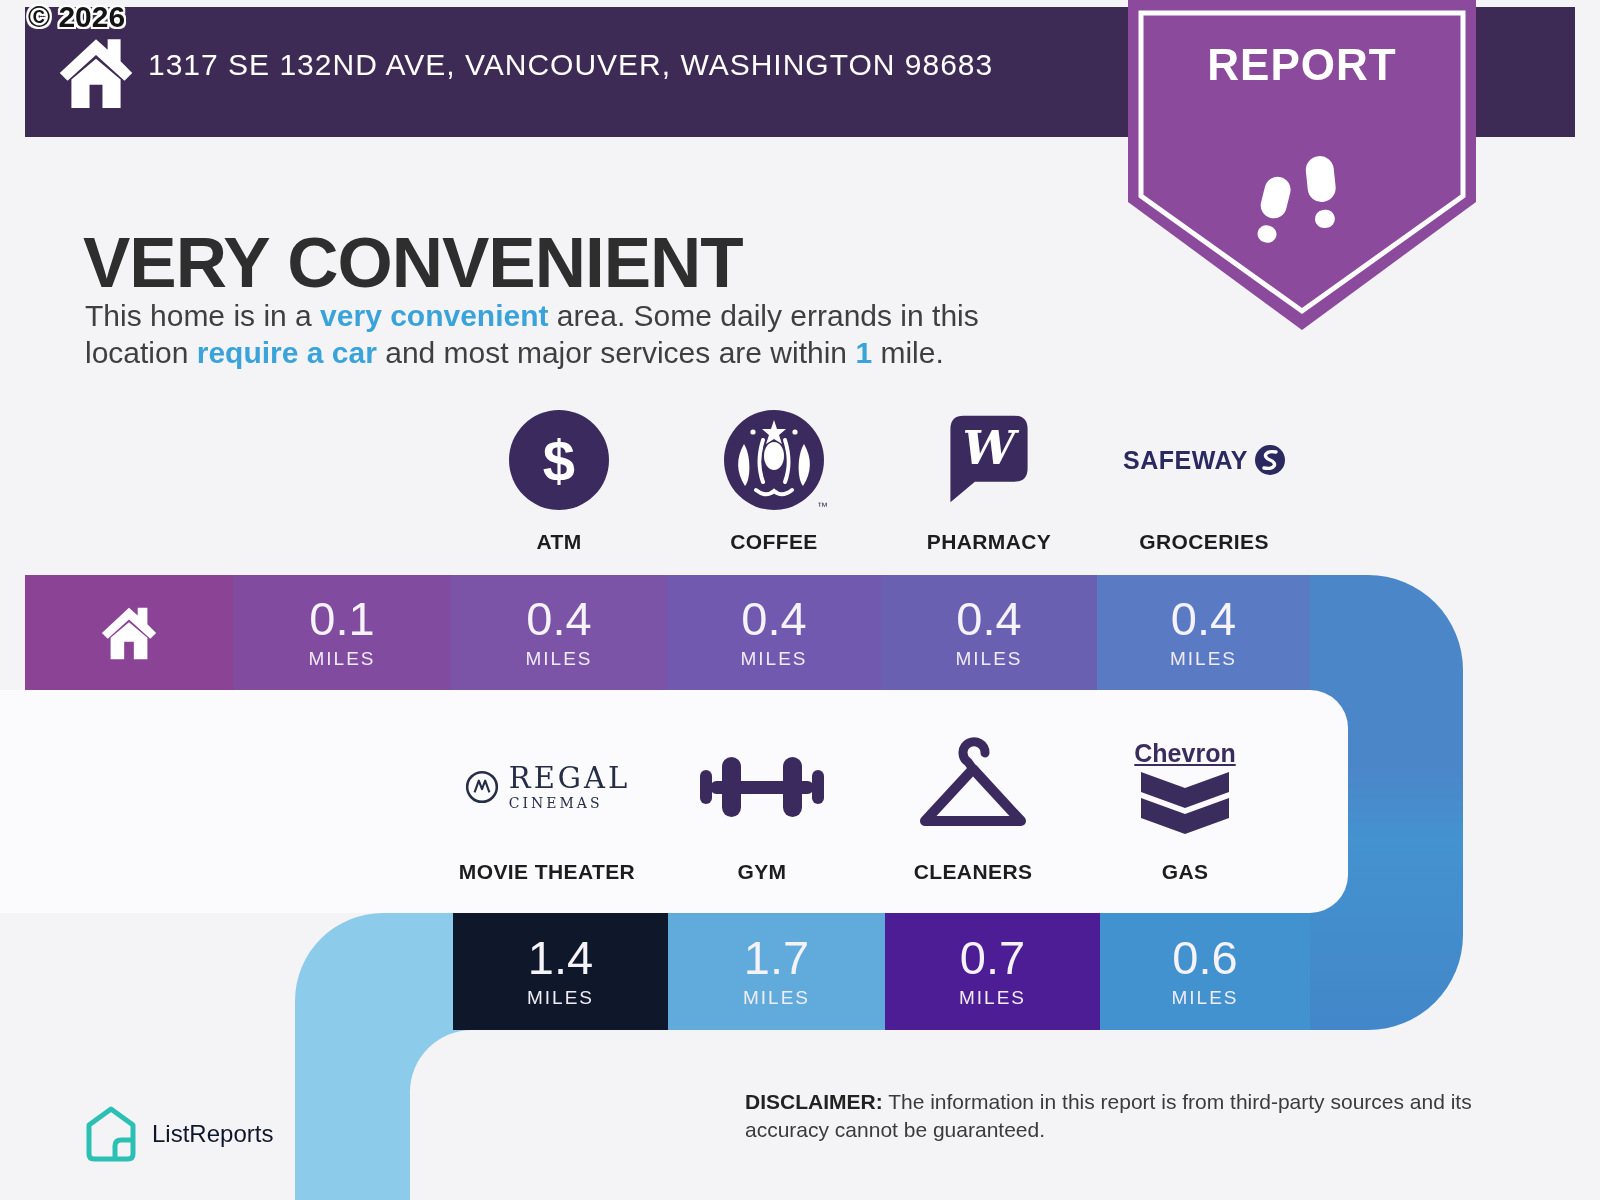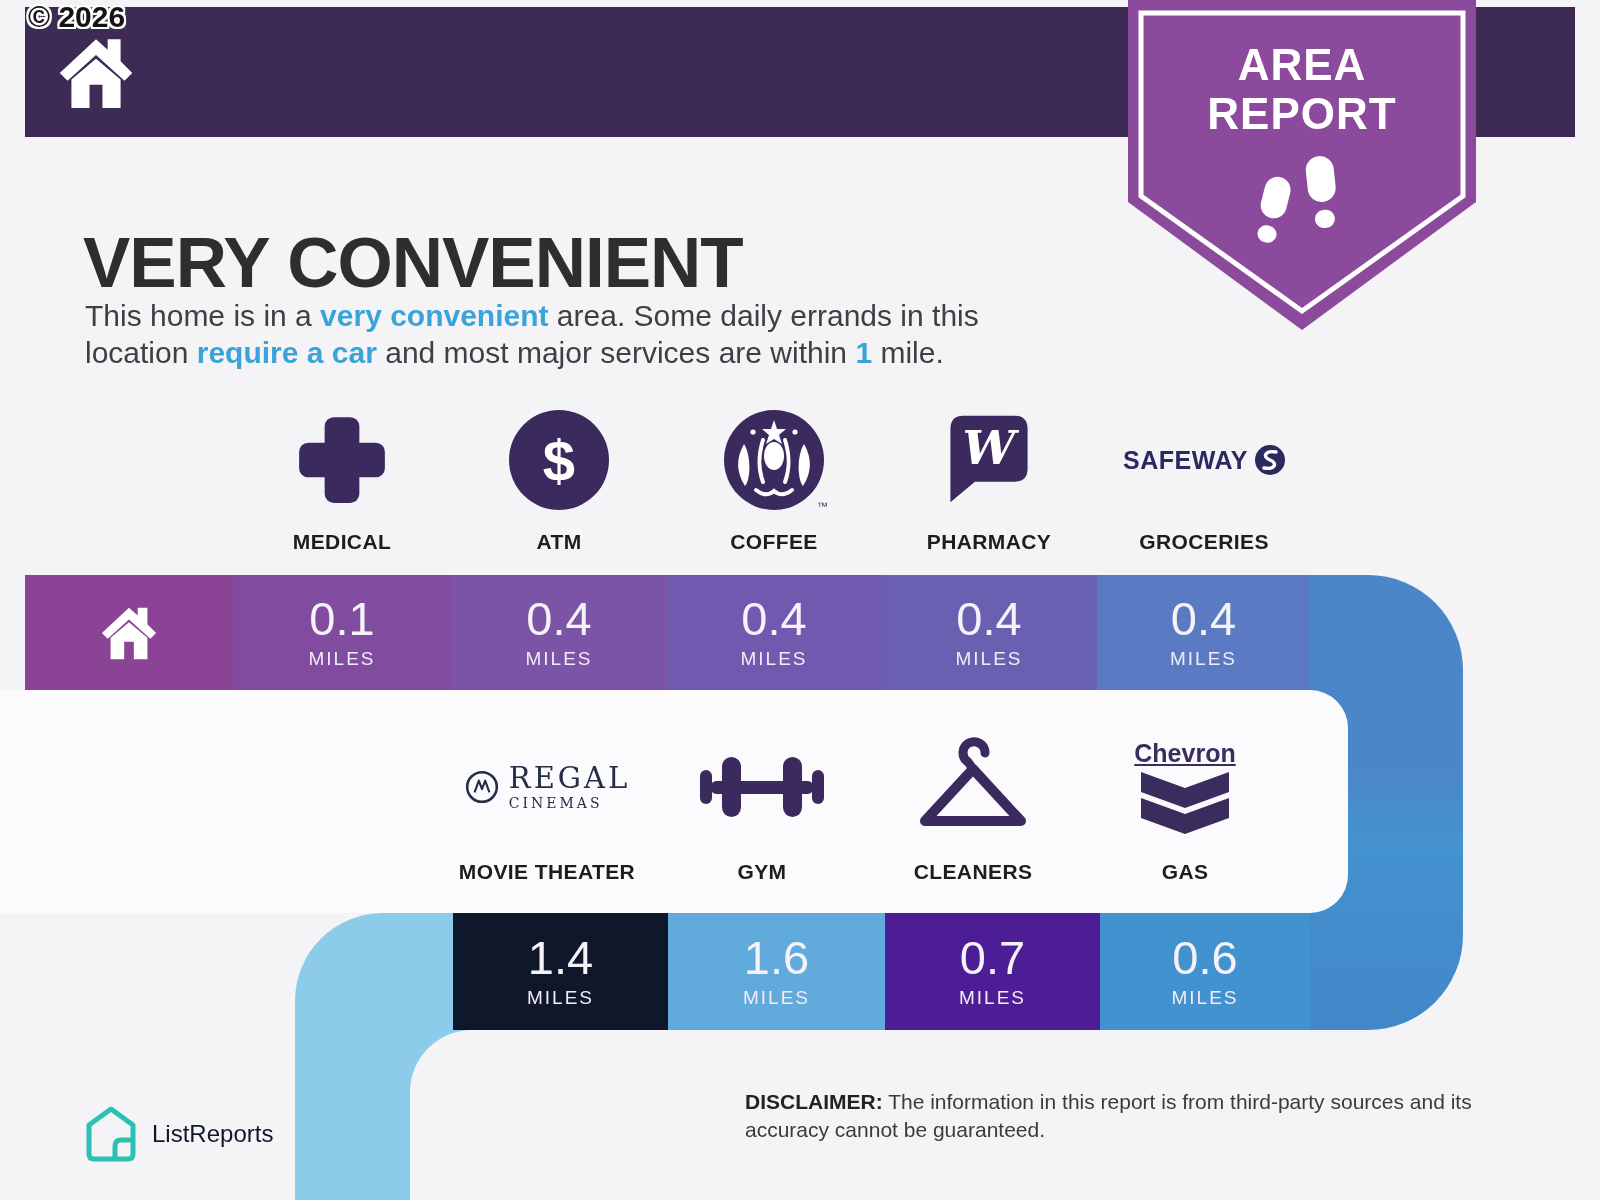--- a/index.html
+++ b/index.html
@@ -82,29 +82,29 @@
 
 <div class="page">
 
   <div class="header-bar"></div>
   <svg class="header-house" width="88" height="88" viewBox="0 0 68 62">
     <g fill="#fff">
       <path d="M6 31 L34 5 L43 13 L43 5 L53 5 L53 22 L62 31 L56 37 L34 17 L12 37 Z"></path>
       <path d="M15 36 L34 20 L53 36 L53 58 L39 58 L39 40 L29 40 L29 58 L15 58 Z"></path>
     </g>
   </svg>
+  <div class="address">1317 SE 132ND AVE, VANCOUVER, WASHINGTON 98683</div>
   <div class="copyright">© 2026</div>
 
   <div class="badge">
     <svg class="shield" width="348" height="330" viewBox="0 0 348 330">
       <polygon points="0,0 348,0 348,202 174,330 0,202" fill="#8c4a9d"></polygon>
       <polygon points="13,13 335,13 335,196 174,311 13,196" fill="none" stroke="#fff" stroke-width="5"></polygon>
     </svg>
     <div class="badge-text">
-      <div>AREA</div>
       <div>REPORT</div>
     </div>
     <svg class="badge-feet" width="120" height="122" viewBox="0 0 120 122">
       <g fill="#fff">
         <g transform="rotate(14 30 62)">
           <rect x="18" y="30" width="26" height="42" rx="13"></rect>
           <rect x="22" y="80" width="19" height="17" rx="8.5"></rect>
         </g>
         <g transform="rotate(-6 80 45)">
           <rect x="66" y="10" width="28" height="46" rx="14"></rect>
@@ -153,43 +153,32 @@
   <div class="cell" style="left: 1097px; width: 213px; background-color: rgb(91, 122, 196);">
     <div class="num">0.4</div>
     <div class="unit">MILES</div>
   </div>
 
   <div class="cell cell2" style="left: 453px; width: 215px; background-color: #0f172a;">
     <div class="num">1.4</div>
     <div class="unit">MILES</div>
   </div>
   <div class="cell cell2" style="left: 668px; width: 217px; background-color: rgb(96, 171, 219);">
-    <div class="num">1.6</div>
+    <div class="num">1.7</div>
     <div class="unit">MILES</div>
   </div>
   <div class="cell cell2" style="left: 885px; width: 215px; background-color: #4c1d95;">
     <div class="num">0.7</div>
     <div class="unit">MILES</div>
   </div>
   <div class="cell cell2" style="left: 1100px; width: 210px; background-color: rgb(66, 146, 207);">
     <div class="num">0.6</div>
     <div class="unit">MILES</div>
   </div>
 
-  <div class="amenity" style="left:232px;">
-    <div class="icon-box">
-      <svg width="98" height="98" viewBox="0 0 96 96">
-        <g fill="#3b2a5d">
-          <rect x="31" y="6" width="34" height="84" rx="9"></rect>
-          <rect x="6" y="31" width="84" height="34" rx="9"></rect>
-        </g>
-      </svg>
-    </div>
-    <div class="amenity-label">MEDICAL</div>
-  </div>
 
   <div class="amenity" style="left:449px;">
     <div class="icon-box">
       <div class="atm-circle">
           <span>$</span>
         </div>
     </div>
     <div class="amenity-label">ATM</div>
   </div>
 

